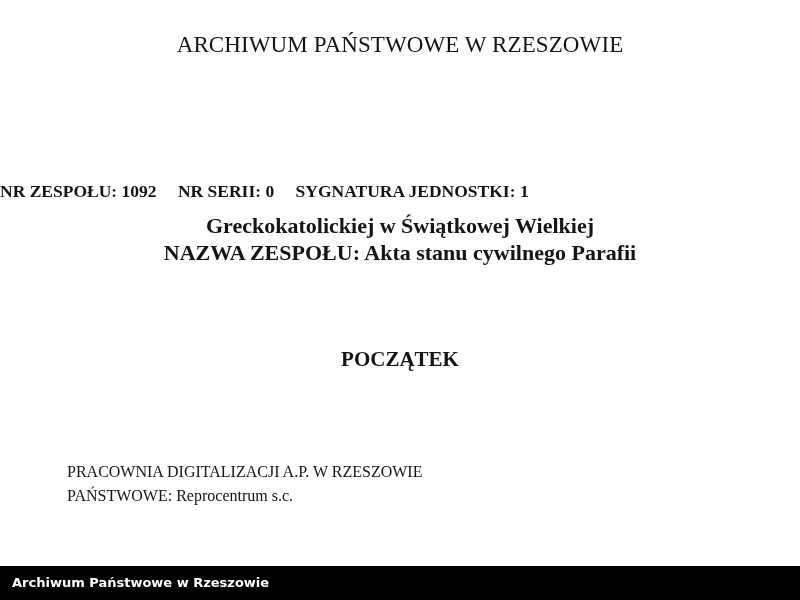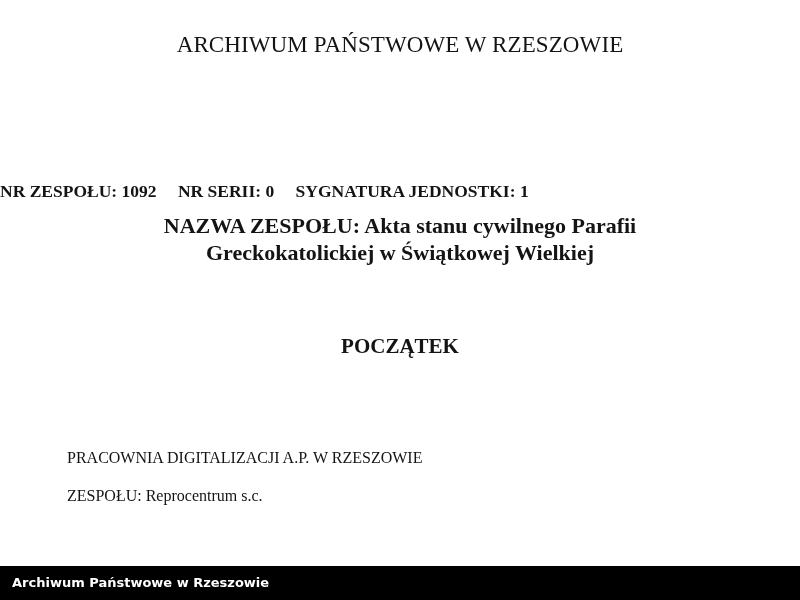--- a/index.html
+++ b/index.html
@@ -49,31 +49,31 @@
       top: 212px;
       width: 800px;
       text-align: center;
       font-size: 22px;
       font-weight: bold;
       line-height: 27px;
     }
     .start-label {
       position: absolute;
       left: 0;
-      top: 332px;
+      top: 345px;
       width: 800px;
       text-align: center;
       font-size: 21px;
       font-weight: bold;
       line-height: 28px;
     }
     .lab-line {
       position: absolute;
       left: 67px;
-      top: 448px;
+      top: 462px;
       font-size: 16px;
       line-height: 20px;
       white-space: nowrap;
     }
     .scanned-line {
       position: absolute;
       left: 67px;
       top: 486px;
       font-size: 16px;
       line-height: 20px;
@@ -120,33 +120,33 @@
   <div class="ids-line">
     <span>NR ZESPOŁU:</span>
     <span>1092</span><span class="gap"></span>
     <span>NR SERII:</span>
     <span>0</span><span class="gap"></span>
     <span>SYGNATURA JEDNOSTKI:</span>
     <span>1</span>
   </div>
 
   <div class="collection-name">
+    <div>Greckokatolickiej w Świątkowej Wielkiej</div>
     <div>
       <span>NAZWA ZESPOŁU:</span>
       <span>Akta stanu cywilnego Parafii</span>
     </div>
-    <div>Greckokatolickiej w Świątkowej Wielkiej</div>
   </div>
 
   <div class="start-label">POCZĄTEK</div>
 
   <div class="lab-line">PRACOWNIA DIGITALIZACJI A.P. W RZESZOWIE</div>
 
   <div class="scanned-line">
-    <span>ZESPOŁU:</span>
+    <span>PAŃSTWOWE:</span>
     <span>Reprocentrum s.c.</span>
   </div>
 
 
   <div class="footer-bar">
     <div class="footer-label">Archiwum Państwowe w Rzeszowie</div>
   </div>
 
 </div>
 

